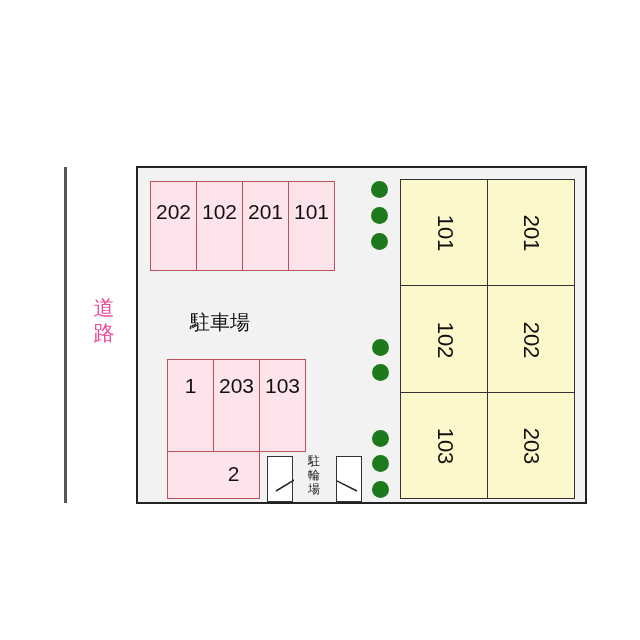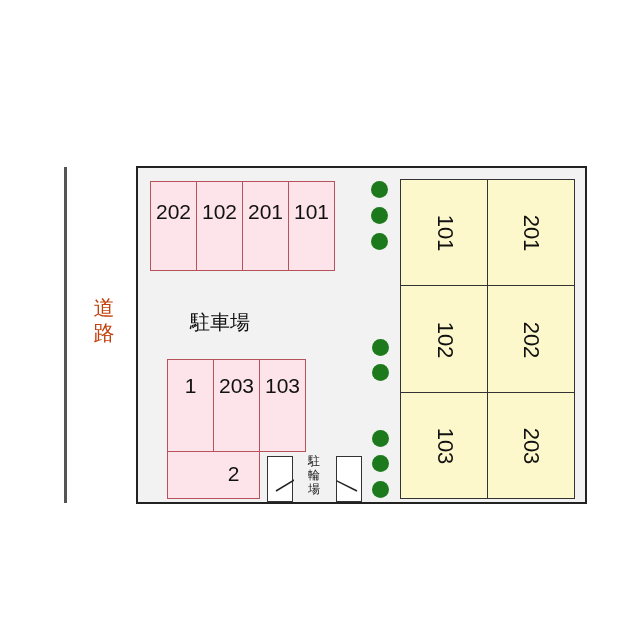--- a/index.html
+++ b/index.html
@@ -1,19 +1,19 @@
 <!DOCTYPE html>
 <html><head>
 <meta charset="utf-8">
 <style>
   html,body{margin:0;padding:0;background:#fff;}
   body{width:640px;height:640px;position:relative;overflow:hidden;font-family:"Liberation Sans","DejaVu Sans",sans-serif;}
   .abs{position:absolute;box-sizing:border-box;}
   .road-line{left:64px;top:167px;width:3px;height:336px;background:#555;}
-  .road-label{left:90px;top:296px;width:28px;font-family:"DejaVu Sans",sans-serif;font-size:21px;line-height:25px;color:#c2410c;text-align:center;}
+  .road-label{left:90px;top:296px;width:28px;font-family:"DejaVu Sans",sans-serif;font-size:21px;line-height:25px;color:#ec4899;text-align:center;}
   .lot{left:136px;top:166px;width:451px;height:338px;border:2px solid #222;background:#f2f2f2;}
   .pspot{border:1.5px solid #b5525a;background:#fde4ea;font-size:21px;color:#111;text-align:center;}
   .bldg-unit{border:1.5px solid #333;background:#fdf8cc;}
   .vlabel{position:absolute;left:50%;top:50%;transform:translate(-50%,-50%) rotate(90deg);font-size:22px;color:#111;white-space:nowrap;}
   .tree{width:17px;height:17px;border-radius:50%;background:#1c7a1c;}
   .parking-label{left:190px;top:286px;font-family:"DejaVu Sans",sans-serif;font-size:20px;color:#111;margin-top:23px;}
   .bike-box{border:1.5px solid #333;background:#fff;width:26px;height:46px;}
   .bike-label{left:304px;top:454px;width:20px;font-family:"DejaVu Sans",sans-serif;font-size:12px;line-height:14px;text-align:center;color:#222;}
 </style>
 </head>

